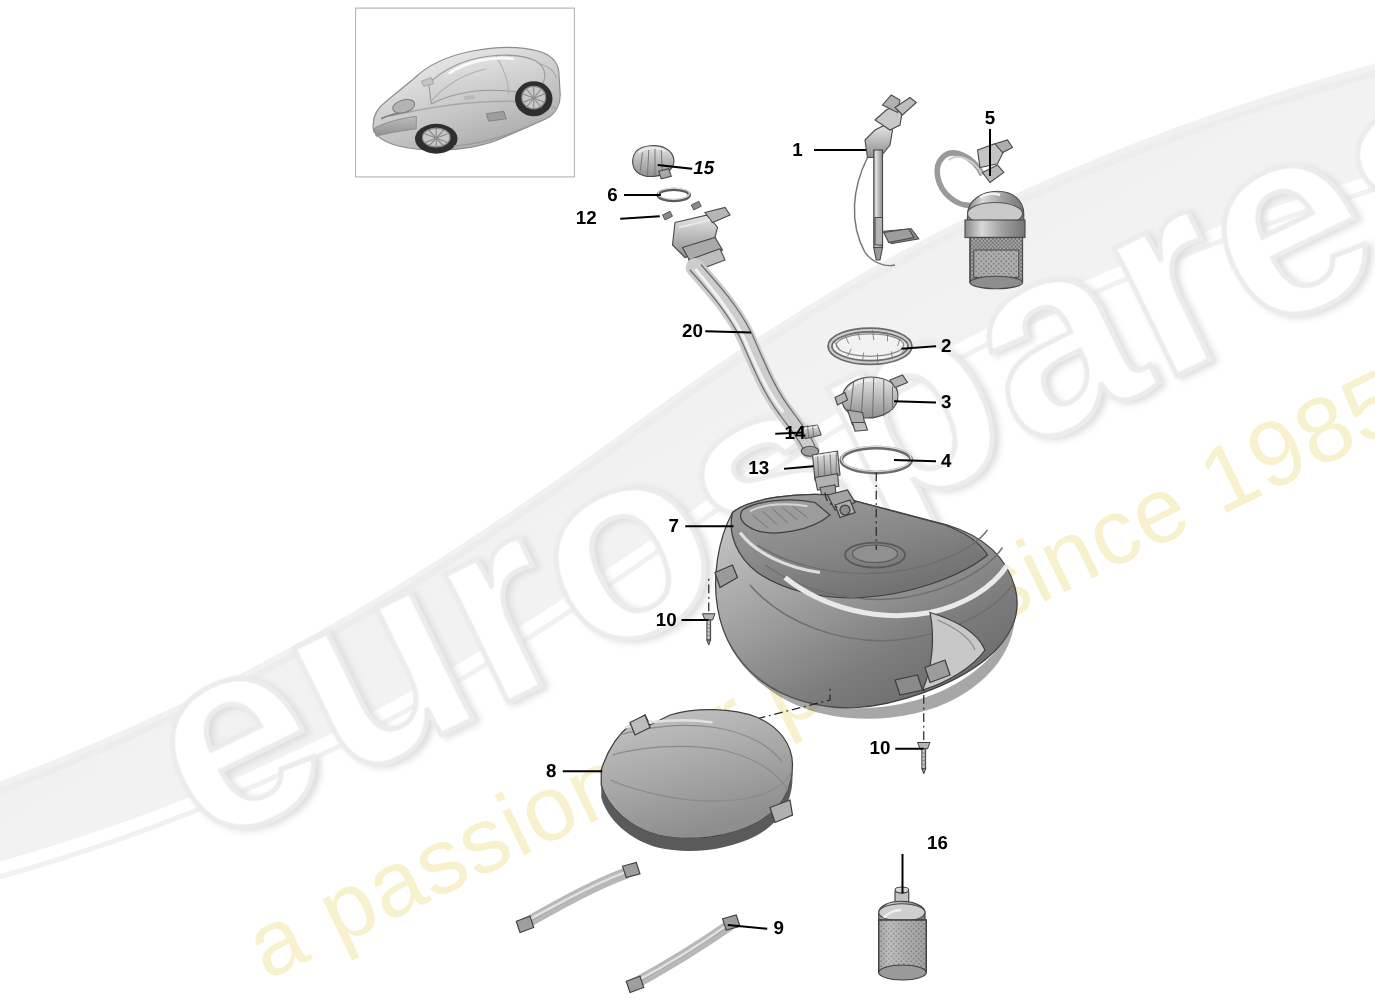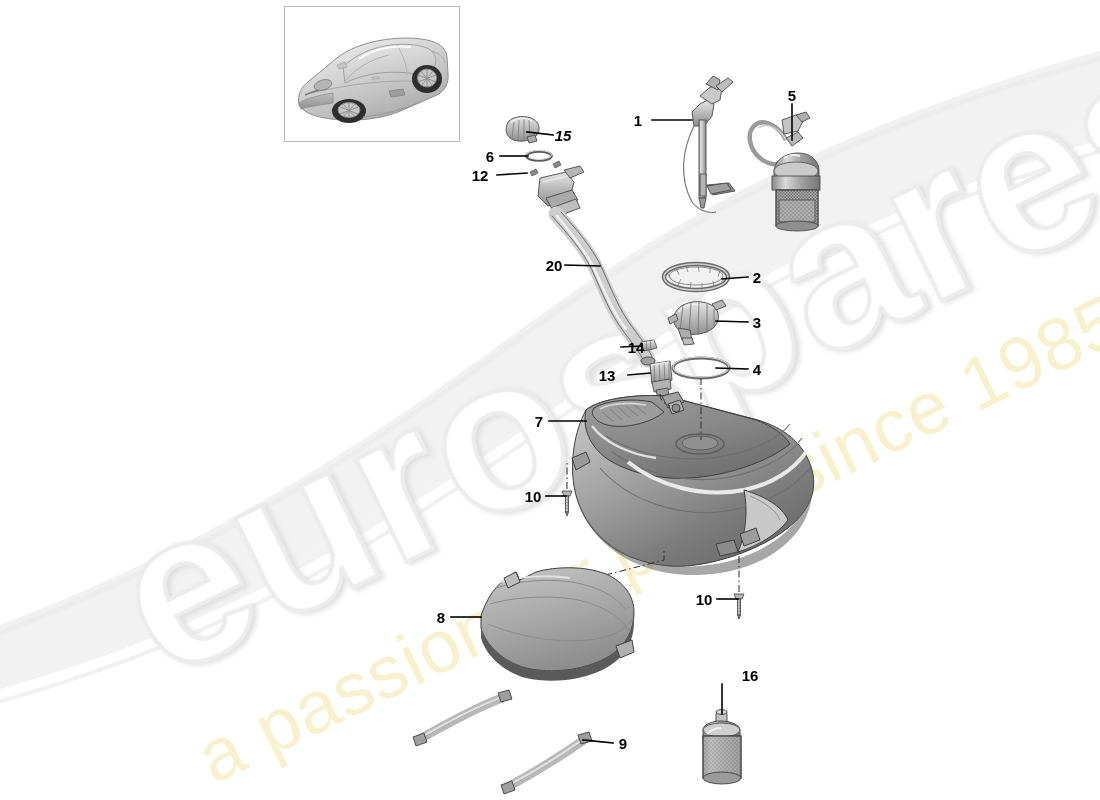--- a/index.html
+++ b/index.html
@@ -457,21 +457,21 @@
         <div class="callout-num" style="left: 757px; top: 322px;">3</div>
         <div class="callout-num" style="left: 757px; top: 369px;">4</div>
         <div class="callout-num" style="left: 792px; top: 95px;">5</div>
         <div class="callout-num" style="left: 490px; top: 156px;">6</div>
         <div class="callout-num" style="left: 539px; top: 421px;">7</div>
         <div class="callout-num" style="left: 441px; top: 617px;">8</div>
         <div class="callout-num" style="left: 623px; top: 743px;">9</div>
         <div class="callout-num" style="left: 533px; top: 496px;">10</div>
         <div class="callout-num" style="left: 704px; top: 599px;">10</div>
         <div class="callout-num" style="left: 554px; top: 265px;">20</div>
-        <div class="callout-num" style="left: 480px; top: 175px;">12</div>
+        <div class="callout-num" style="left: 469px; top: 175px;">12</div>
         <div class="callout-num" style="left: 607px; top: 375px;">13</div>
         <div class="callout-num" style="left: 636px; top: 347px;">14</div>
         <div class="callout-num" style="left: 563px; top: 135px; font-style: italic;">15</div>
         <div class="callout-num" style="left: 750px; top: 675px;">16</div>
       </div>
   </div>
 
   <div class="layer" id="thumb-layer">
     <div id="car-thumb">
       <svg width="174" height="134" viewBox="0 0 174 134" xmlns="http://www.w3.org/2000/svg">

